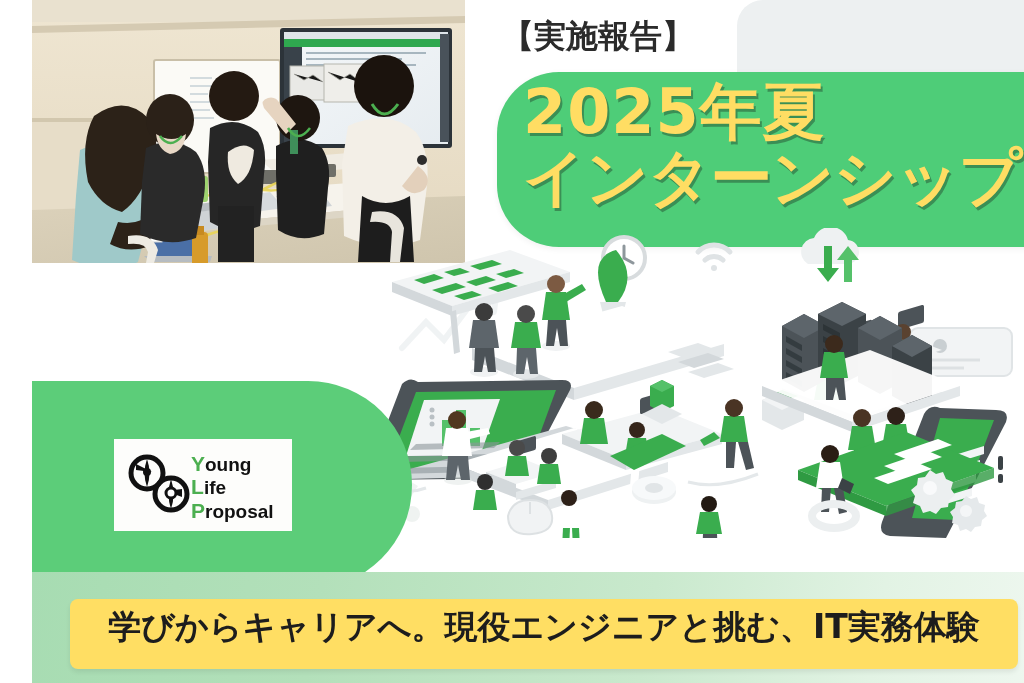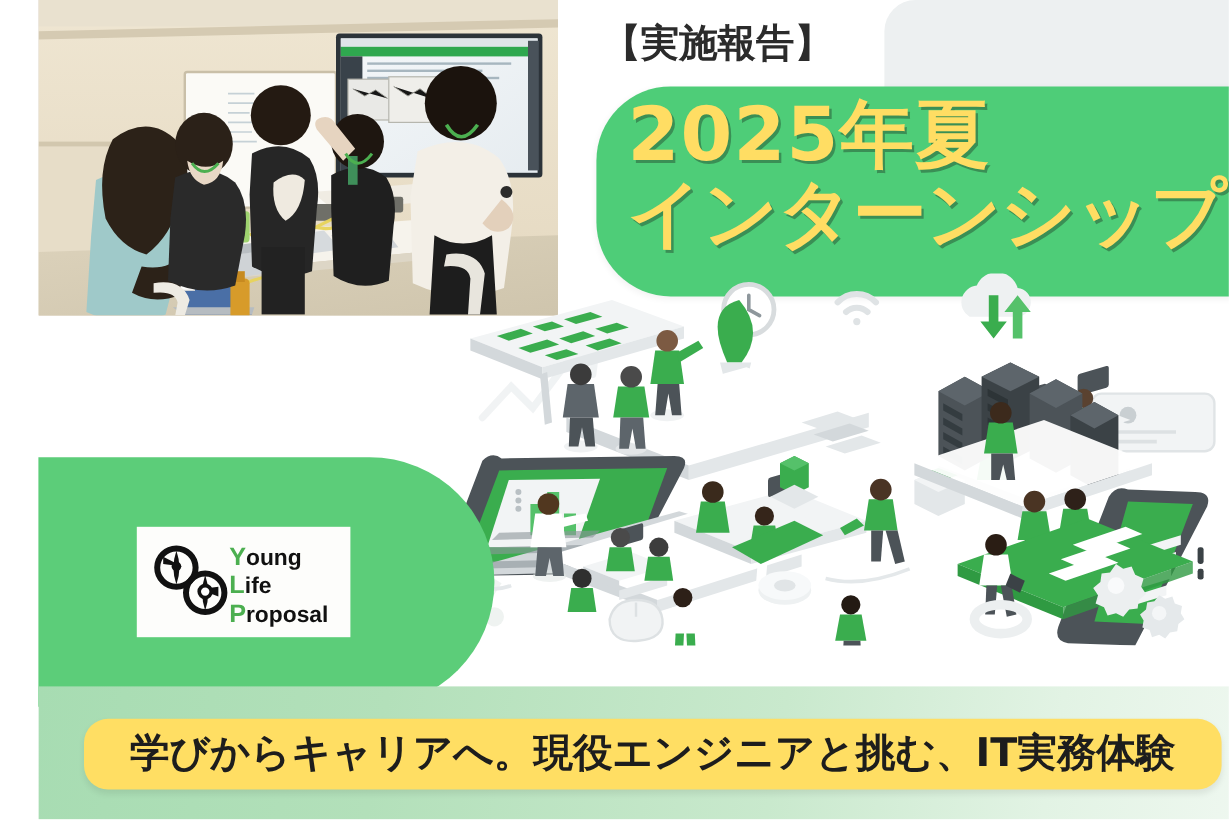--- a/index.html
+++ b/index.html
@@ -61,22 +61,22 @@
     display:flex;align-items:center;
   }
   .logo-card svg{display:block;width:178px;height:92px;}
 
   
   .bottom-band{
     position:absolute;left:0;top:572px;width:1024px;height:111px;
     background:linear-gradient(100deg,#a7dcb2 0%,#b3e0ba 28%,#c9e9cd 60%,#e2f3e4 82%,#f0f8f1 100%);
   }
   .tagline-pill{
-    position:absolute;left:38px;top:27px;width:948px;height:59px;
-    background:#ffde63;border-radius:20px;
+    position:absolute;left:38px;top:27px;width:948px;height:70px;
+    background:#ffde63;border-radius:8px;
     box-shadow:0 3px 5px rgba(0,0,0,.08);
   }
   .tagline{
     position:absolute;left:0;top:0;width:948px;height:56px;
     display:flex;align-items:center;justify-content:center;
     font-family:"DejaVu Sans","Liberation Sans",sans-serif;
     font-size:33px;font-weight:bold;color:#1d1d1d;letter-spacing:0px;white-space:nowrap;
   }
 </style>
 </head>

